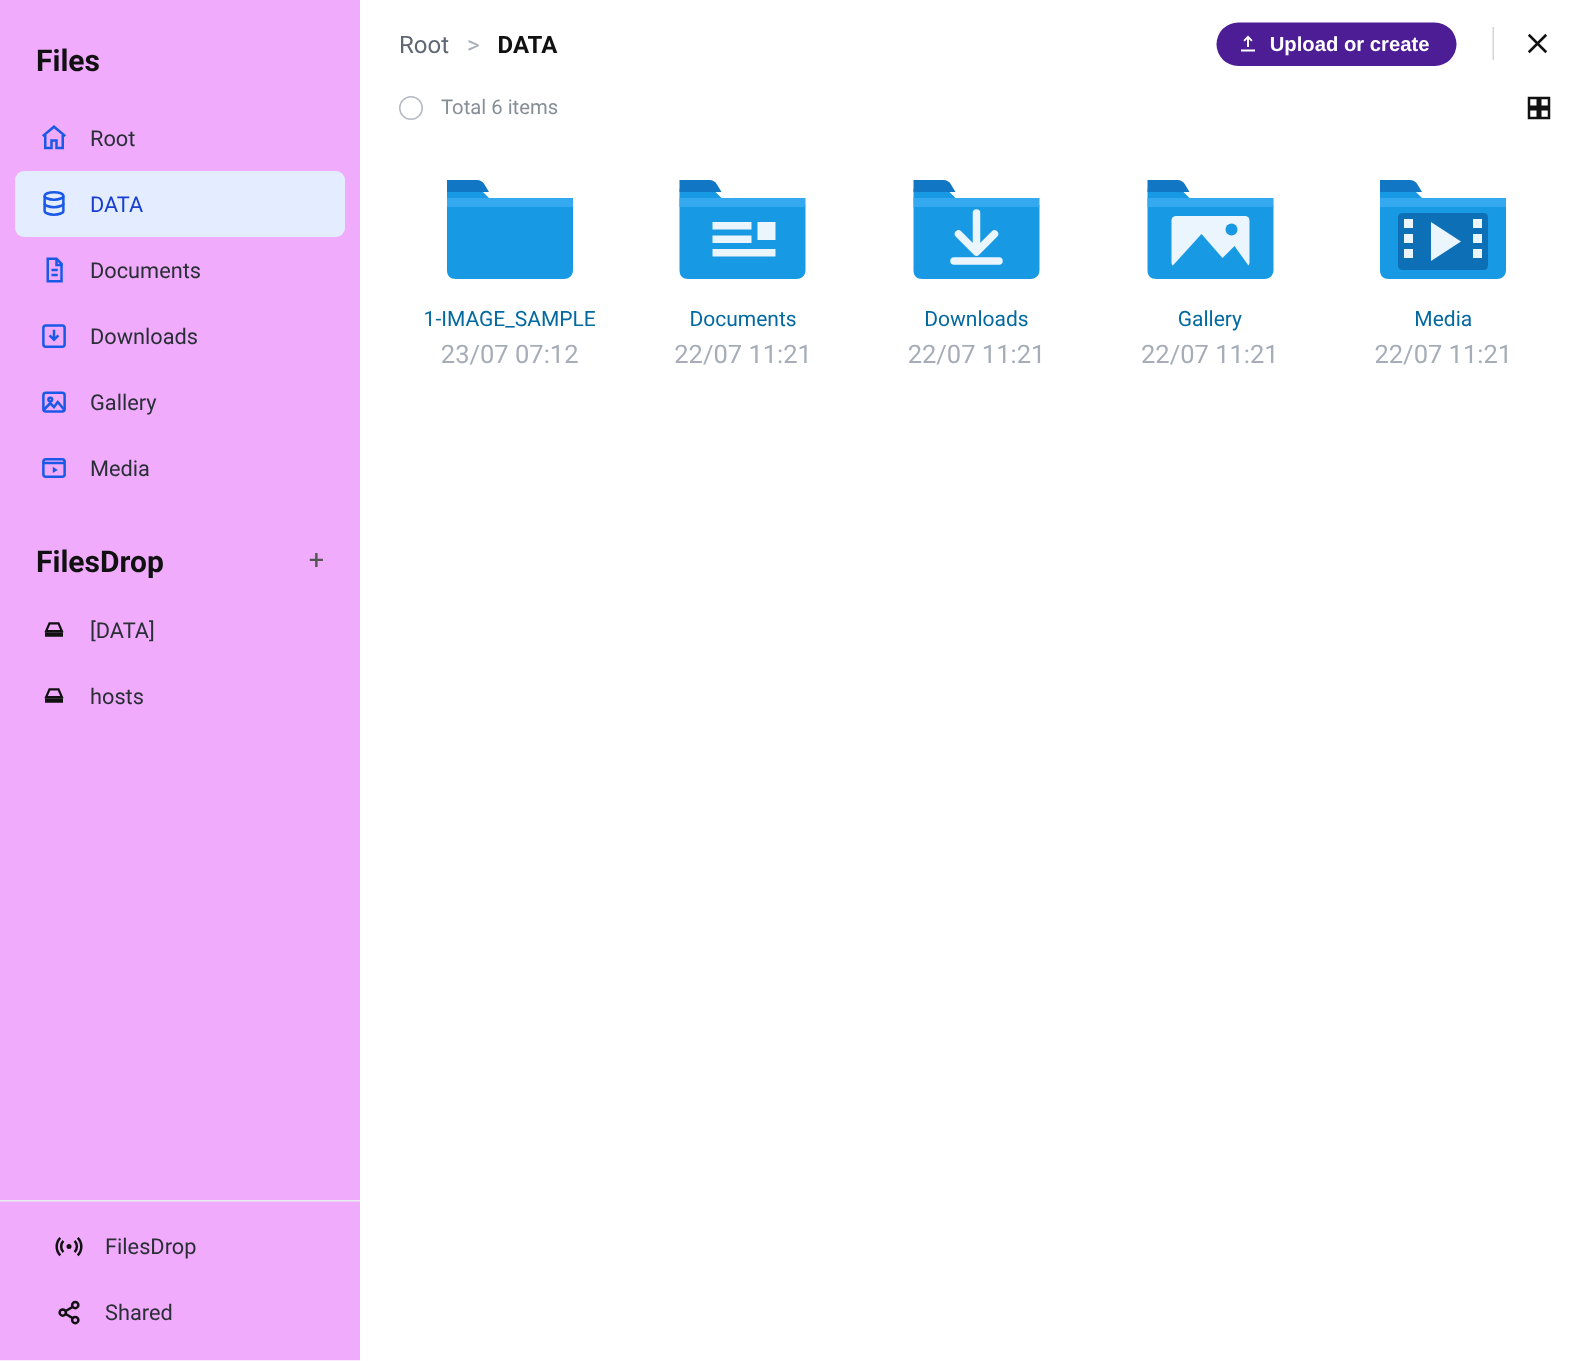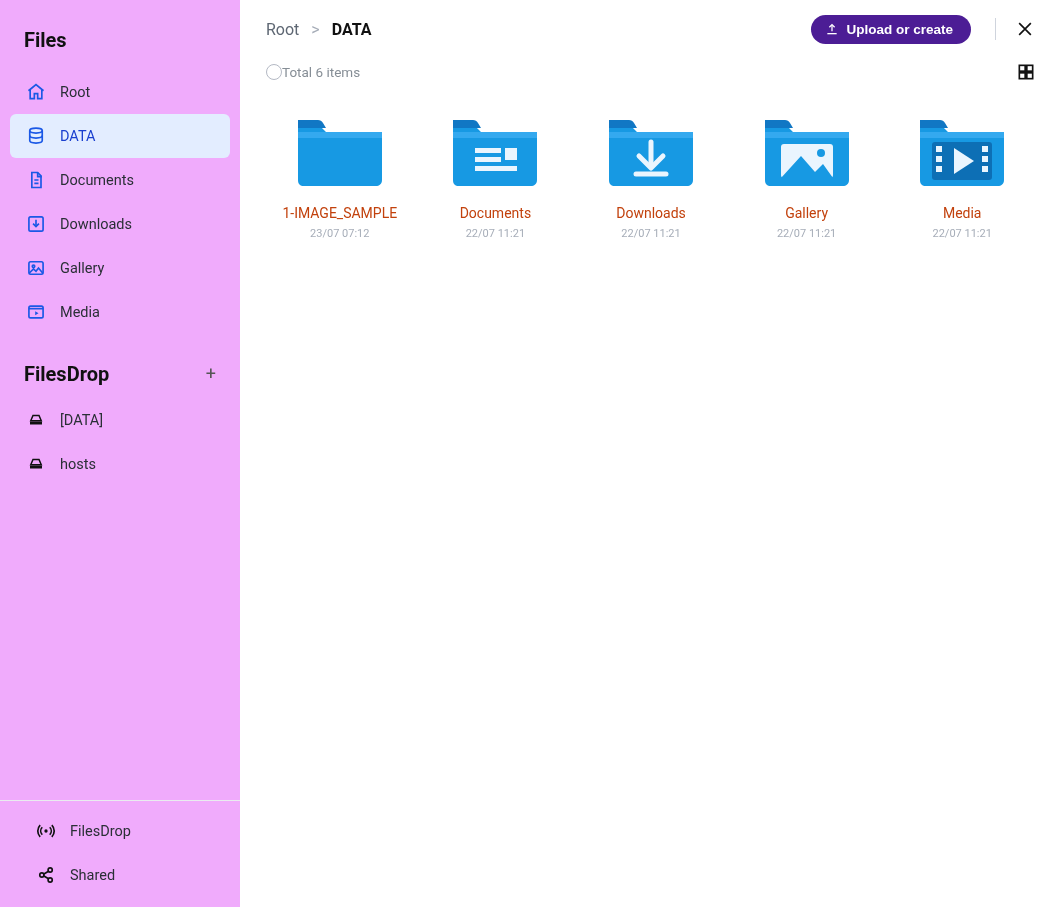--- a/index.html
+++ b/index.html
@@ -92,21 +92,21 @@
 
   .tb-divider { width:1px; height:22px; background:#cfd4dd; margin:0 8px 0 14px; }
   .tb-close { width:22px;height:22px;display:flex;align-items:center;justify-content:center;cursor:pointer;color:#111; }
 
   .subbar {
     display:flex; align-items:center; justify-content:space-between;
     padding: 10px 26px 8px 26px;
     font-size:13.5px;
     color:#868e96;
   }
-  .subbar-left { display:flex; align-items:center; }
+  .subbar-left { display:flex; align-items:center; gap:12px; }
   .sel-circle {
     width:16px; height:16px; border:1.5px solid #b4b9c4; border-radius:50%; cursor:pointer;
   }
   .view-grid { cursor:pointer; color:#111; }
 
   
   .grid {
     display:grid;
     grid-template-columns: repeat(5, 1fr);
     gap: 22px 8px;
@@ -117,27 +117,27 @@
     text-align:center;
     cursor:pointer;
     padding: 4px;
   }
   .tile-thumb {
     width:96px; height:78px;
     display:flex; align-items:center; justify-content:center;
   }
   .tile-name {
     font-size:14px;
-    color:#c2410c;
+    color:#0369a1;
     margin-top:14px;
     line-height:1.35;
     word-break:break-word;
   }
   .tile-date {
-    font-size:11px;
+    font-size:17px;
     color:#a6adb8;
     margin-top:4px;
   }
 
   
   .folder-svg { width:96px; height:78px; }
 
   
   svg { display:block; }
 </style>

